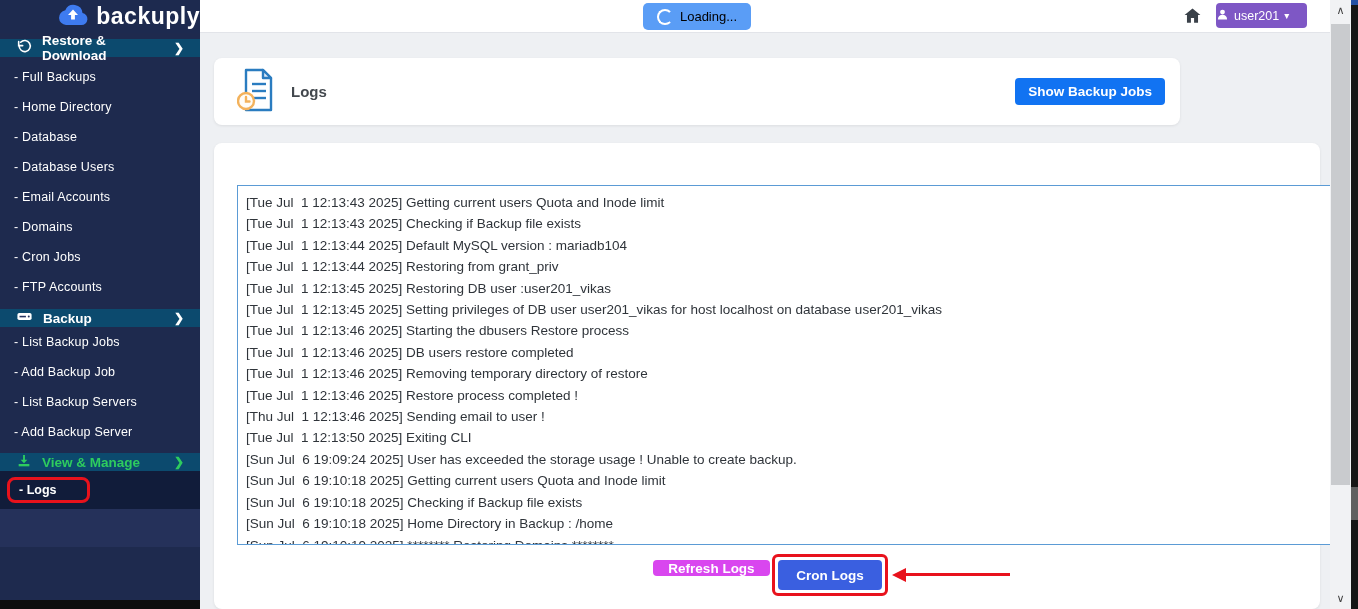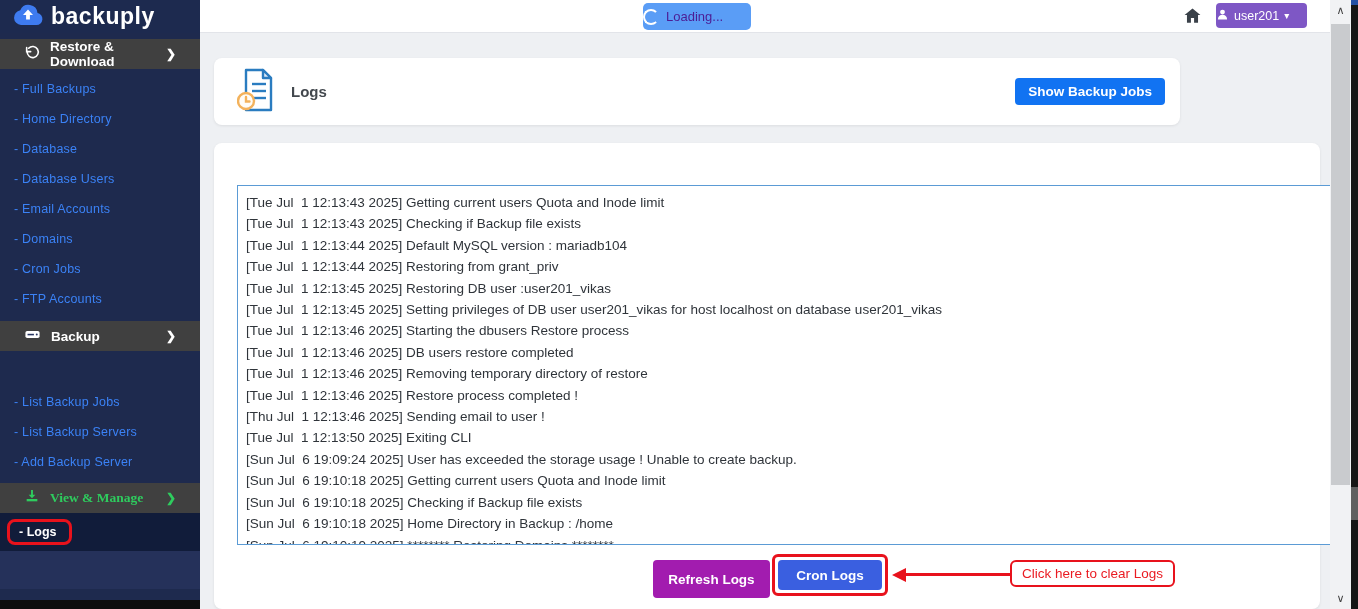--- a/index.html
+++ b/index.html
@@ -1,45 +1,45 @@
 <!DOCTYPE html>
 <html><head>
 <meta charset="utf-8">
 <style>
   html,body{margin:0;padding:0;background:#ffffff;}
   #app{position:relative;width:1358px;height:609px;overflow:hidden;
        font-family:"Liberation Sans",sans-serif;background:#eef0f3;}
 
   
   .sidebar{position:absolute;left:0;top:0;width:200px;height:609px;background:#1e2a4e;}
-  .logo-row{height:33px;background:#1d2a4f;display:flex;align-items:center;gap:7px;padding-left:12px;}
+  .logo-row{height:33px;background:#1d2a4f;display:flex;align-items:center;gap:7px;padding-left:12px;justify-content:flex-end;}
   .logo-text{color:#ffffff;font-size:23px;font-weight:bold;letter-spacing:.5px;}
   .gap1{height:6px;}
-  .nav-header{height:30px;background:#404040;color:#ffffff;display:flex;align-items:center;
-              font-size:13.5px;font-weight:bold;padding:0 24px;gap:10px;cursor:pointer;}
+  .nav-header{height:18px;background:#0c4a6e;color:#ffffff;display:flex;align-items:center;
+              font-size:13.5px;font-weight:bold;padding:0 16px;gap:10px;cursor:pointer;}
   .nav-header .chev{margin-left:auto;font-size:12px;font-weight:bold;}
   .nav-header.green{color:#2ecc5e;}
   .nav-list{padding-top:5px;}
-  .nav-item{height:30px;display:flex;align-items:center;padding-left:14px;color:#3b82f6;
+  .nav-item{height:30px;display:flex;align-items:center;padding-left:14px;color:#ffffff;
             font-size:12.5px;letter-spacing:.2px;cursor:pointer;}
   .hdr-backup{margin-top:7px;}
-  .hdr-view{margin-top:6px;font-family:Liberation Serif, serif;}
+  .hdr-view{margin-top:6px;}
   .logs-row{height:38px;background:#111c3a;display:flex;align-items:center;padding-left:7px;}
-  .logs-box{border:3px solid #e8121c;border-radius:8px;padding:3px 12px 3px 9px;color:#ffffff;
+  .logs-box{border:3px solid #e8121c;border-radius:8px;padding:3px 30px 3px 9px;color:#ffffff;
             font-size:12.5px;font-weight:bold;}
   .sidebar-filler{height:38px;background:#25315a;}
   .bottom-black{position:absolute;left:0;top:600px;width:220px;height:9px;background:#0d0d0d;}
   .collapse-arrow{position:absolute;left:202px;top:46px;color:#2b3a66;font-size:16px;font-weight:bold;cursor:pointer;}
 
   
   .topbar{position:absolute;left:200px;top:0;width:1130px;height:33px;background:#ffffff;
           border-bottom:1px solid #e2e4e9;box-sizing:border-box;}
   .loading-btn{position:absolute;left:443px;top:3px;width:108px;height:27px;background:#5a9df6;
-               border-radius:5px;color:#4c1d95;font-size:13px;display:flex;align-items:center;
-               justify-content:flex-start;gap:7px;}
+               border-radius:5px;color:#000000;font-size:13px;display:flex;align-items:center;
+               justify-content:center;gap:7px;}
   .spinner{width:12px;height:12px;border:2.5px solid #ffffff;border-right-color:transparent;
            border-radius:50%;animation:spin 1s linear infinite;}
   @keyframes spin{to{transform:rotate(360deg);}}
   .home-btn{position:absolute;left:983px;top:6px;width:20px;height:20px;cursor:pointer;}
   .user-btn{position:absolute;left:1016px;top:3px;width:91px;height:25px;background:#7e57c5;
             border-radius:4px;color:#ffffff;font-size:12.5px;display:flex;align-items:center;
             justify-content:flex-start;gap:5px;cursor:pointer;}
   .user-caret{font-size:10px;}
 
   
@@ -59,21 +59,21 @@
   .loglines{position:absolute;left:0;top:0;right:17px;bottom:0;overflow:hidden;padding:6px 8px;}
   .logline{font-size:13.5px;line-height:21.4px;color:#2f343a;white-space:pre;}
   .inner-scroll{position:absolute;right:0;top:0;bottom:0;width:17px;background:#f1f1f1;cursor:pointer;}
   .inner-scroll .s-arrow{position:absolute;left:0;width:100%;text-align:center;color:#4b4b4b;
                          font-size:9px;line-height:14px;}
   .inner-scroll .up{top:1px;}
   .inner-scroll .down{bottom:1px;}
   .inner-thumb{position:absolute;left:1px;top:42px;width:15px;height:30px;background:#c2c2c2;}
 
   
-  .refresh-btn{position:absolute;left:439px;top:417px;width:117px;height:38px;background:#a21caf;
+  .refresh-btn{position:absolute;left:439px;top:417px;width:117px;height:16px;background:#d946ef;
                border:none;border-radius:4px;color:#ffffff;font-size:13.5px;font-weight:bold;cursor:pointer;
                font-family:"Liberation Sans",sans-serif;}
   .clear-outline{position:absolute;left:558px;top:411px;border:3px solid #e8121c;border-radius:6px;padding:3px;}
   .clear-btn{width:104px;height:30px;background:#3a5fe0;border:none;border-radius:4px;color:#ffffff;
              font-size:13.5px;font-weight:bold;cursor:pointer;font-family:"Liberation Sans",sans-serif;}
   .anno-arrow-head{position:absolute;left:678px;top:425px;width:0;height:0;
                    border-top:7px solid transparent;border-bottom:7px solid transparent;
                    border-right:14px solid #e8121c;}
   .anno-arrow-line{position:absolute;left:690px;top:430px;width:106px;height:3px;background:#e8121c;}
   .anno-box{position:absolute;left:796px;top:417px;height:27px;padding:0 10px;background:#ffffff;
@@ -132,22 +132,23 @@
       <span>
         <svg width="17" height="15" viewBox="0 0 24 20">
           <rect x="2" y="5" width="20" height="10" rx="2.5" fill="#ffffff"></rect>
           <rect x="5" y="9" width="9" height="2.2" fill="#263460"></rect>
           <circle cx="18" cy="10" r="1.4" fill="#263460"></circle>
         </svg>
       </span>
       <span>Backup</span>
       <span class="chev">❯</span>
     </div>
-    <div class="nav-list" style="padding-top:0;margin-top:36px;">
+    <div class="nav-list" style="padding-top:0;">
       <div class="nav-item">- List Backup Jobs</div>
+      <div class="nav-item">- Add Backup Job</div>
       <div class="nav-item">- List Backup Servers</div>
       <div class="nav-item">- Add Backup Server</div>
     </div>
 
     <div class="nav-header green hdr-view">
       <span>
         <svg width="16" height="16" viewBox="0 0 24 24">
           <path fill="#2ecc5e" d="M10.6 3h2.8v7h3.6L12 15.5 7 10h3.6z"></path>
           <path fill="#2ecc5e" d="M4 16.5h16V20H4z"></path>
         </svg>
@@ -232,21 +233,20 @@
           <div class="s-arrow down">∨</div>
         </div>
       </div>
 
       <button class="refresh-btn">Refresh Logs</button>
       <div class="clear-outline">
         <button class="clear-btn">Cron Logs</button>
       </div>
       <div class="anno-arrow-head"></div>
       <div class="anno-arrow-line"></div>
-      <div class="anno-box">Click here to clear Logs</div>
 
     </div>
   </div>
 
   <div class="bscroll">
     <div class="b-arrow up">∧</div>
     <div class="bthumb"></div>
     <div class="b-arrow down">∨</div>
   </div>
   <div class="edge-strip">

